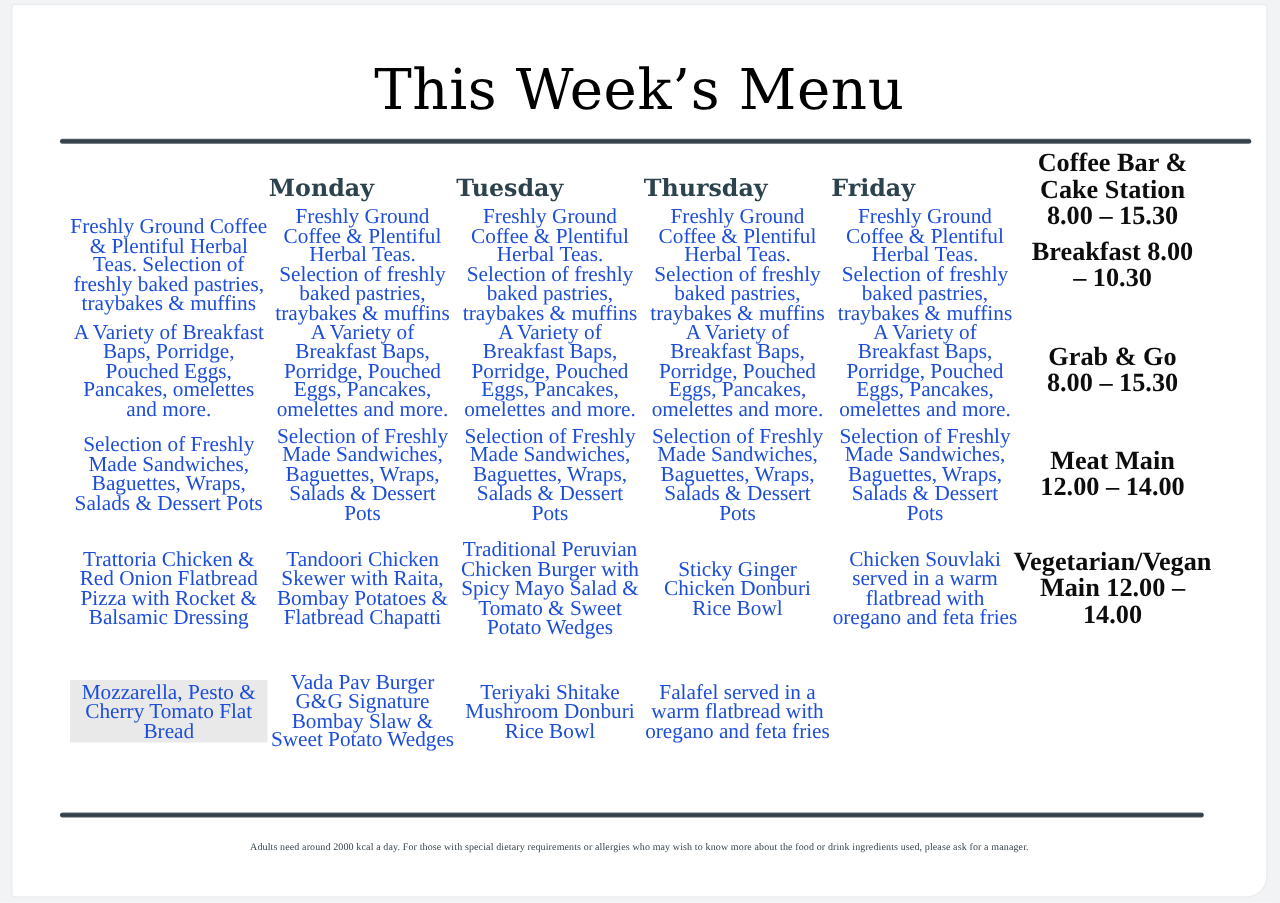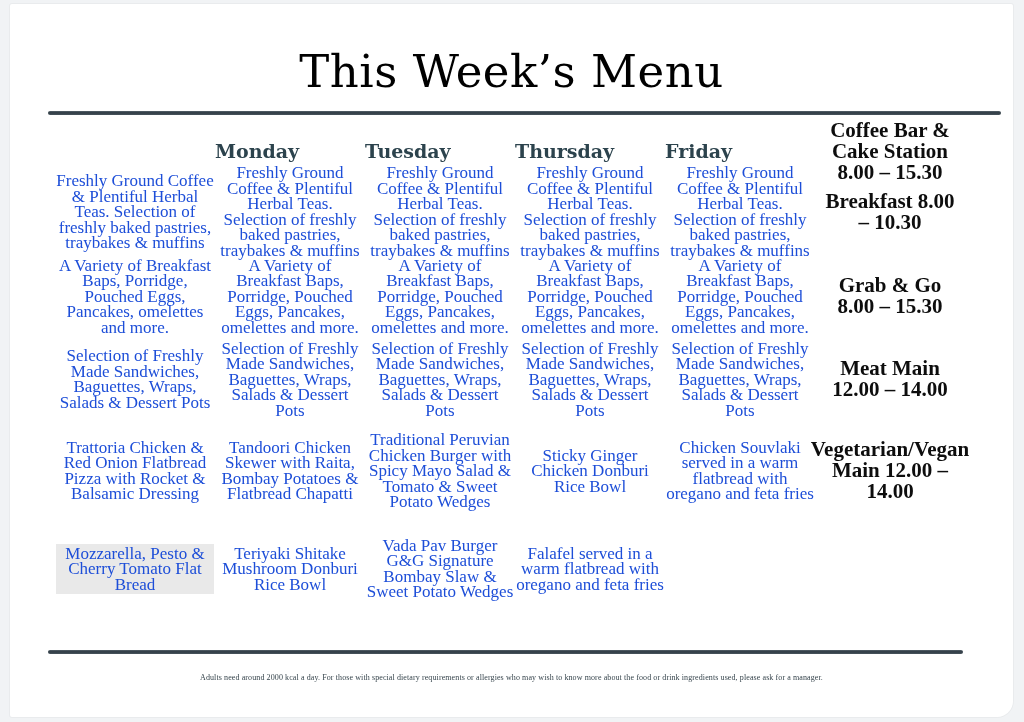--- a/index.html
+++ b/index.html
@@ -168,24 +168,24 @@
       </div>
     <div class="cell">
         <span class="cell-text">Chicken Souvlaki served in a warm flatbread with oregano and feta fries</span>
       </div>
 
     <div class="row-label">Vegetarian/Vegan Main 12.00 – 14.00</div>
     <div class="cell">
         <span class="cell-text hl">Mozzarella, Pesto &amp; Cherry Tomato Flat Bread</span>
       </div>
     <div class="cell">
-        <span class="cell-text">Teriyaki Shitake Mushroom Donburi Rice Bowl</span>
+        <span class="cell-text">Vada Pav Burger G&amp;G Signature Bombay Slaw &amp; Sweet Potato Wedges</span>
       </div>
     <div class="cell">
-        <span class="cell-text">Vada Pav Burger G&amp;G Signature Bombay Slaw &amp; Sweet Potato Wedges</span>
+        <span class="cell-text">Teriyaki Shitake Mushroom Donburi Rice Bowl</span>
       </div>
     <div class="cell">
         <span class="cell-text">Falafel served in a warm flatbread with oregano and feta fries</span>
       </div>
 
   </div>
 
   <div class="rule rule-bottom"></div>
 
   <div class="footer">Adults need around 2000 kcal a day. For those with special dietary requirements or allergies who may wish to know more about the food or drink ingredients used, please ask for a manager.</div>

